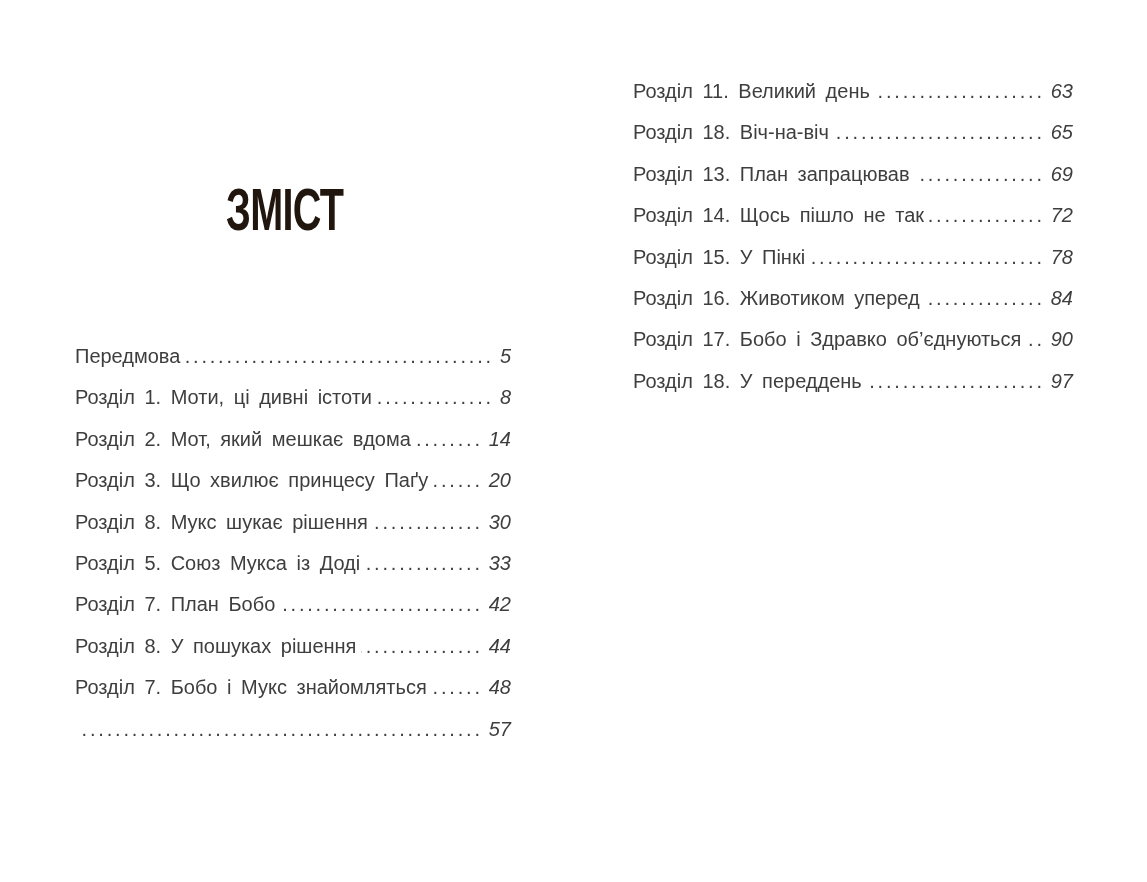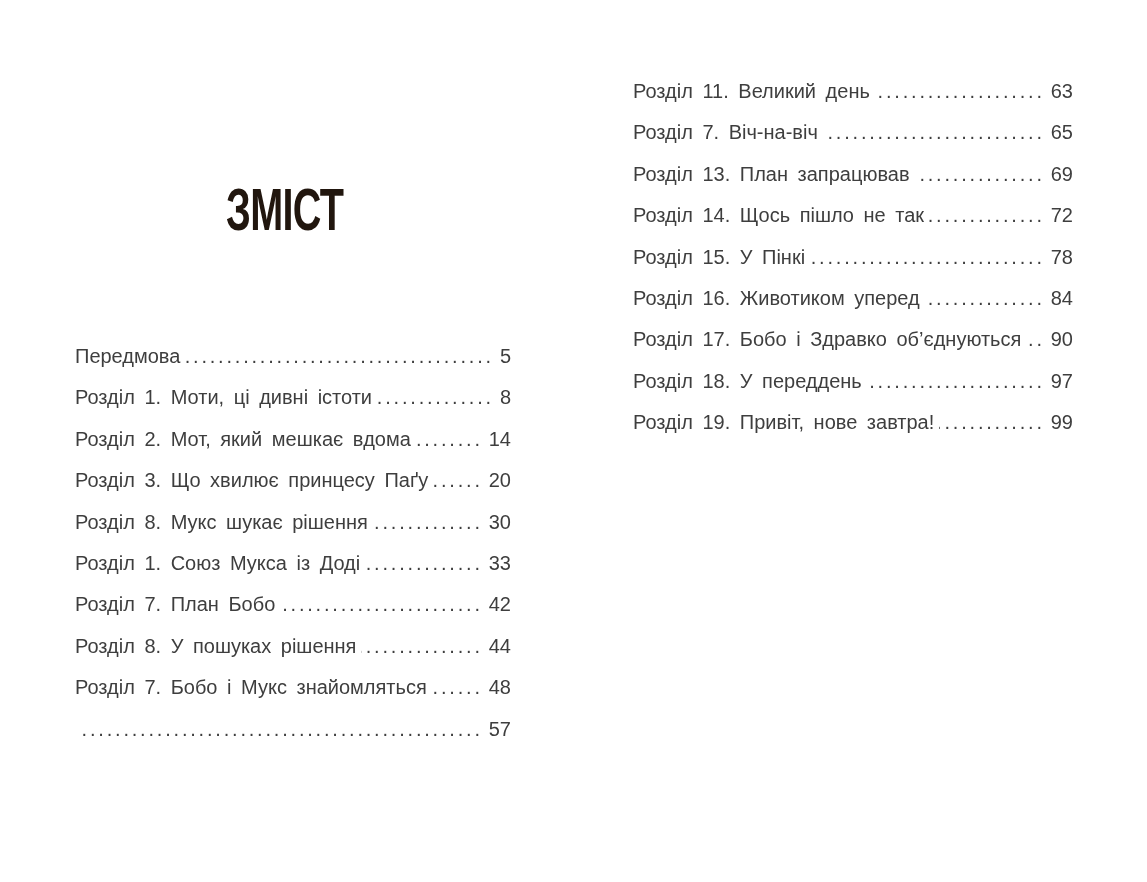--- a/index.html
+++ b/index.html
@@ -66,20 +66,21 @@
     text-align: left;
   }
   .entry .dots::before {
     content: "....................................................................";
     letter-spacing: 2.8px;
     color: #3e3e3e;
   }
   .entry .pg {
     flex: 0 0 auto;
     padding-left: 4px;
+    font-style: italic;
   }
 </style>
 </head>
 <body>
 
 <div class="page">
 
   <div class="toc-title">ЗМІСТ</div>
 
   <div class="toc-col left">
@@ -102,21 +103,21 @@
       <span class="label">Розділ 3. Що хвилює принцесу Паґу</span>
       <span class="dots"></span>
       <span class="pg">20</span>
     </div>
     <div class="entry">
       <span class="label">Розділ 8. Мукс шукає рішення</span>
       <span class="dots"></span>
       <span class="pg">30</span>
     </div>
     <div class="entry">
-      <span class="label">Розділ 1. Союз Мукса із Доді</span>
+      <span class="label">Розділ 5. Союз Мукса із Доді</span>
       <span class="dots"></span>
       <span class="pg">33</span>
     </div>
     <div class="entry">
       <span class="label">Розділ 7. План Бобо</span>
       <span class="dots"></span>
       <span class="pg">42</span>
     </div>
     <div class="entry">
       <span class="label">Розділ 8. У пошуках рішення</span>
@@ -134,21 +135,21 @@
     </div>
   </div>
 
   <div class="toc-col right">
     <div class="entry">
       <span class="label">Розділ 11. Великий день</span>
       <span class="dots"></span>
       <span class="pg">63</span>
     </div>
     <div class="entry">
-      <span class="label">Розділ 7. Віч-на-віч</span>
+      <span class="label">Розділ 18. Віч-на-віч</span>
       <span class="dots"></span>
       <span class="pg">65</span>
     </div>
     <div class="entry">
       <span class="label">Розділ 13. План запрацював</span>
       <span class="dots"></span>
       <span class="pg">69</span>
     </div>
     <div class="entry">
       <span class="label">Розділ 14. Щось пішло не так</span>
@@ -168,20 +169,15 @@
     <div class="entry">
       <span class="label">Розділ 17. Бобо і Здравко об’єднуються</span>
       <span class="dots"></span>
       <span class="pg">90</span>
     </div>
     <div class="entry">
       <span class="label">Розділ 18. У переддень</span>
       <span class="dots"></span>
       <span class="pg">97</span>
     </div>
-    <div class="entry">
-      <span class="label">Розділ 19. Привіт, нове завтра!</span>
-      <span class="dots"></span>
-      <span class="pg">99</span>
-    </div>
   </div>
 
 </div>
 
 </body></html>

